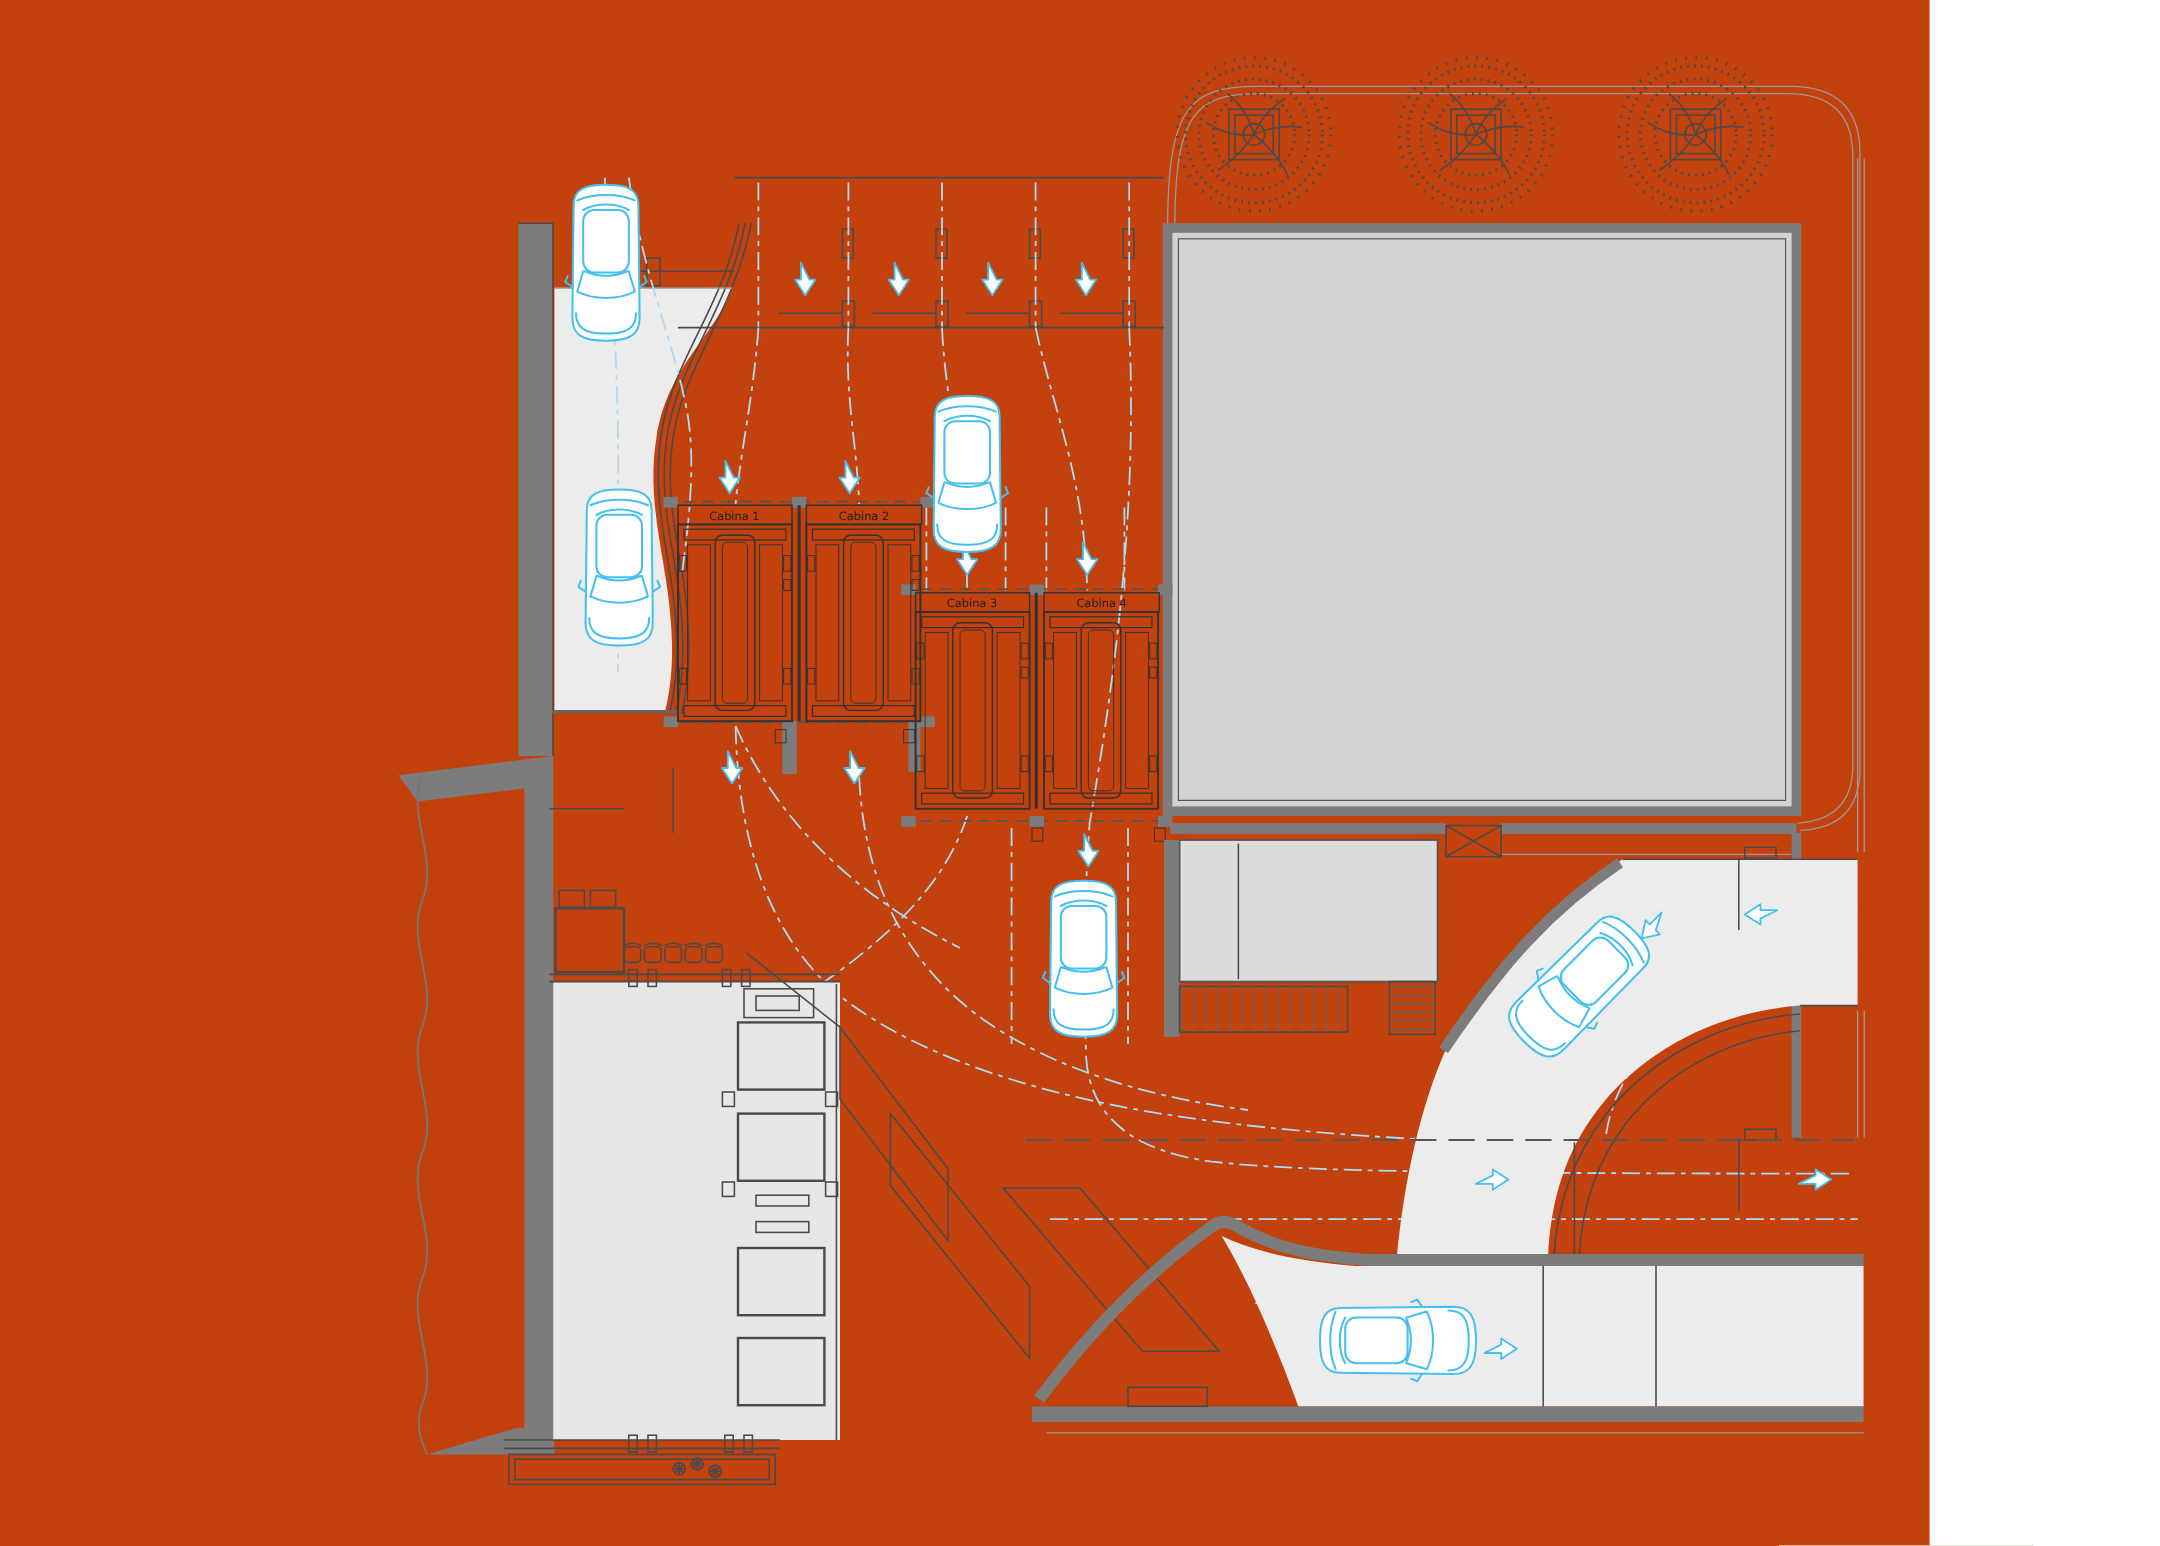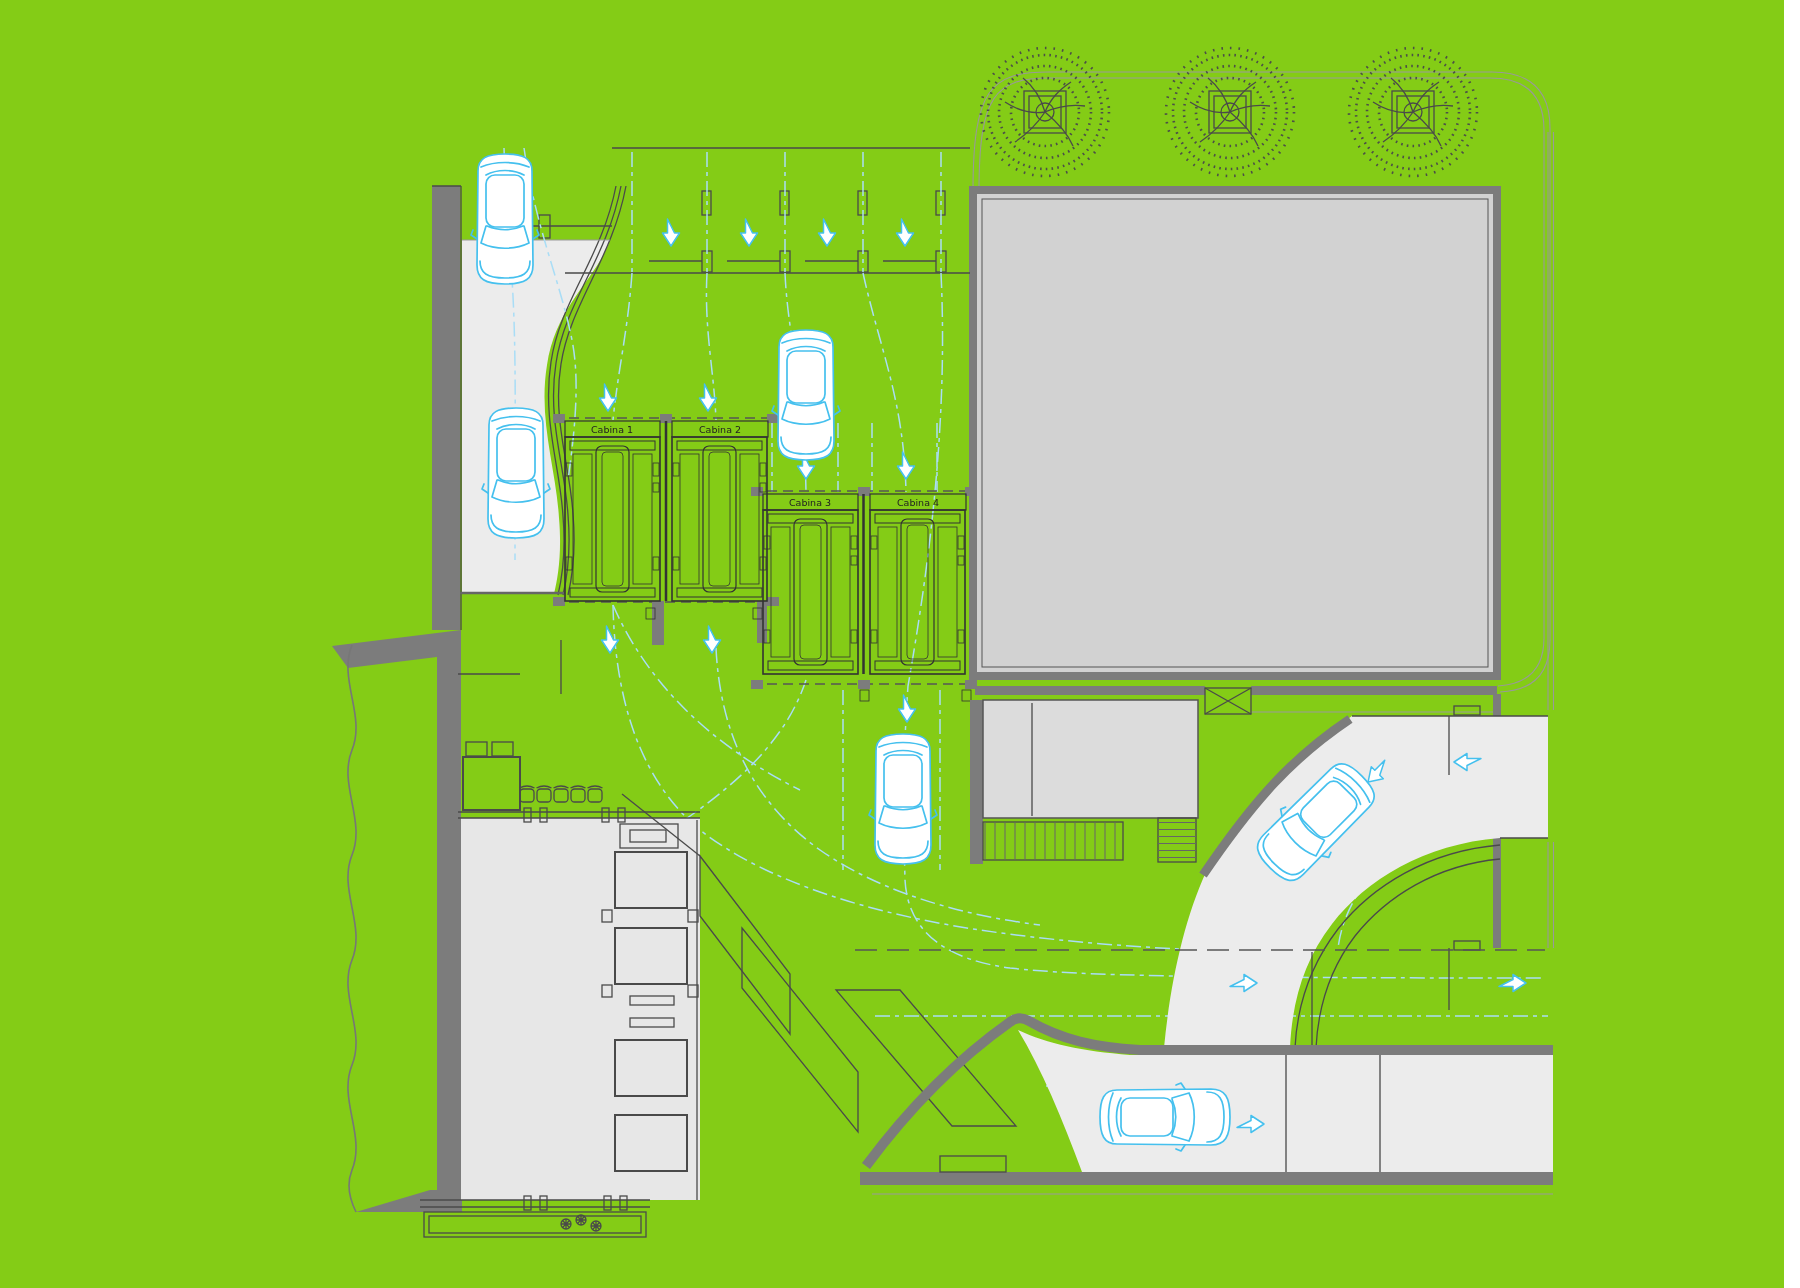--- a/index.html
+++ b/index.html
@@ -1,16 +1,16 @@
 <!DOCTYPE html>
 <html style="--c-cabin_yellow: #FFD400; --c-cabin_yellow_deep: #F2C400; --c-car_blue: #45C0EE; --c-path_blue: #A9DDF6; --c-wall_gray: #7C7C7C; --c-building_gray: #D2D2D2; --c-room_gray: #DCDCDC; --c-surface_gray: #ECECEC; --c-floor_gray: #E7E7E7; --c-line_dark: #4A4A4A;"><head>
 <meta charset="utf-8">
 <style>
   html,body{margin:0;padding:0;background:#fff}
-  #stage{position:relative;width:1784px;height:1288px;background:#84cc16;overflow:hidden;
+  #stage{position:relative;width:1608px;height:1288px;background:#c2410c;overflow:hidden;
          font-family:"DejaVu Sans", sans-serif;}
   svg{position:absolute;left:0;top:0}
   
   .yf   {fill:var(--c-cabin_yellow,#FFD400)}
   .wf   {fill:var(--c-wall_gray,#7C7C7C)}
   .bld  {fill:var(--c-building_gray,#D2D2D2)}
   .room {fill:var(--c-room_gray,#DCDCDC)}
   .surf {fill:var(--c-surface_gray,#ECECEC)}
   .floor{fill:var(--c-floor_gray,#E7E7E7)}
   .ln   {stroke:var(--c-line_dark,#4A4A4A);fill:none;stroke-width:1.3}

